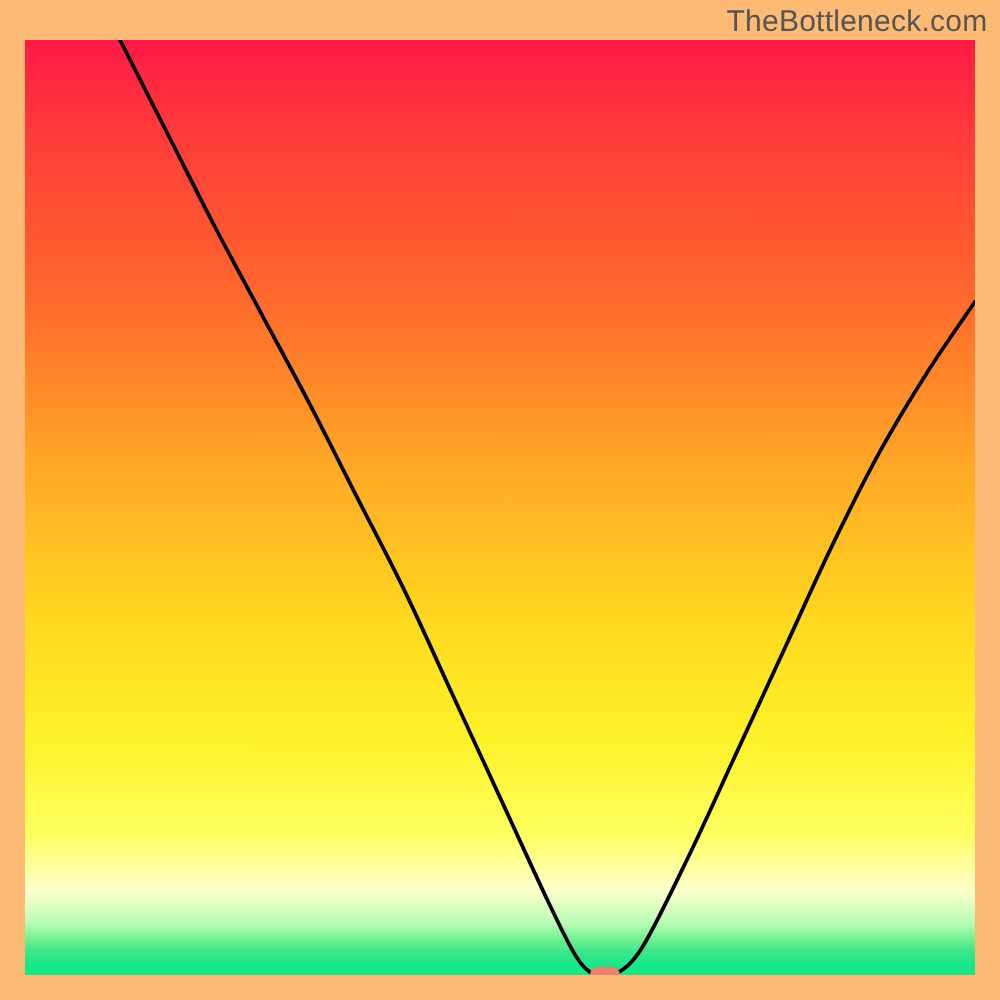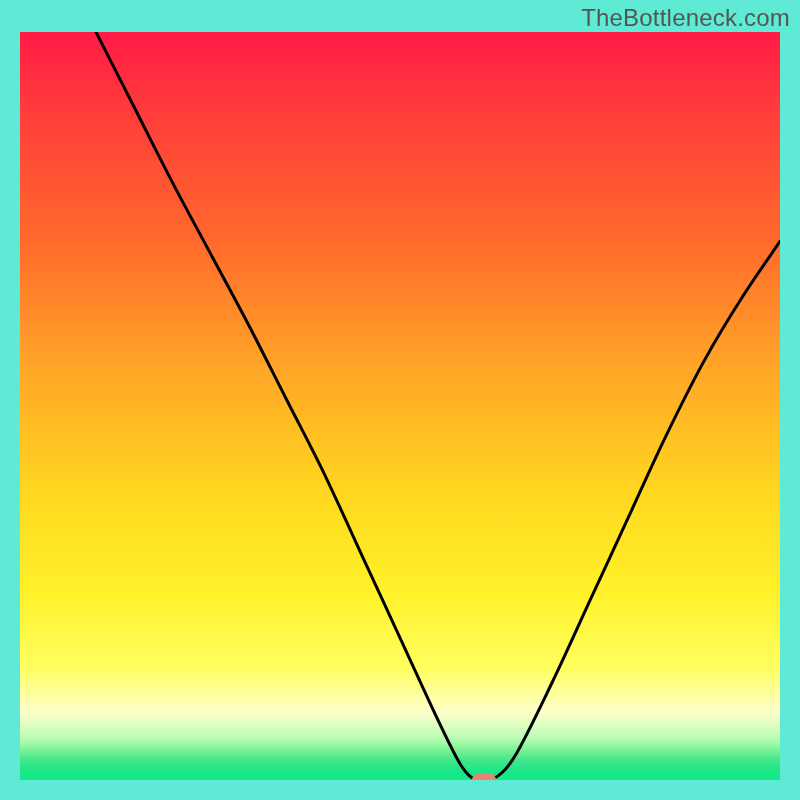--- a/index.html
+++ b/index.html
@@ -8,21 +8,21 @@
     width: 800px;
     height: 800px;
     background: #000;
     overflow: hidden;
     font-family: Arial, Helvetica, sans-serif;
   }
   .outer {
     position: relative;
     width: 800px;
     height: 800px;
-    background: #5eead4;
+    background: #fdba74;
   }
   .watermark {
     position: absolute;
     top: 4px;
     right: 10px;
     color: #555;
     font-size: 24px;
     font-weight: 500;
     letter-spacing: 0.2px;
     z-index: 5;

